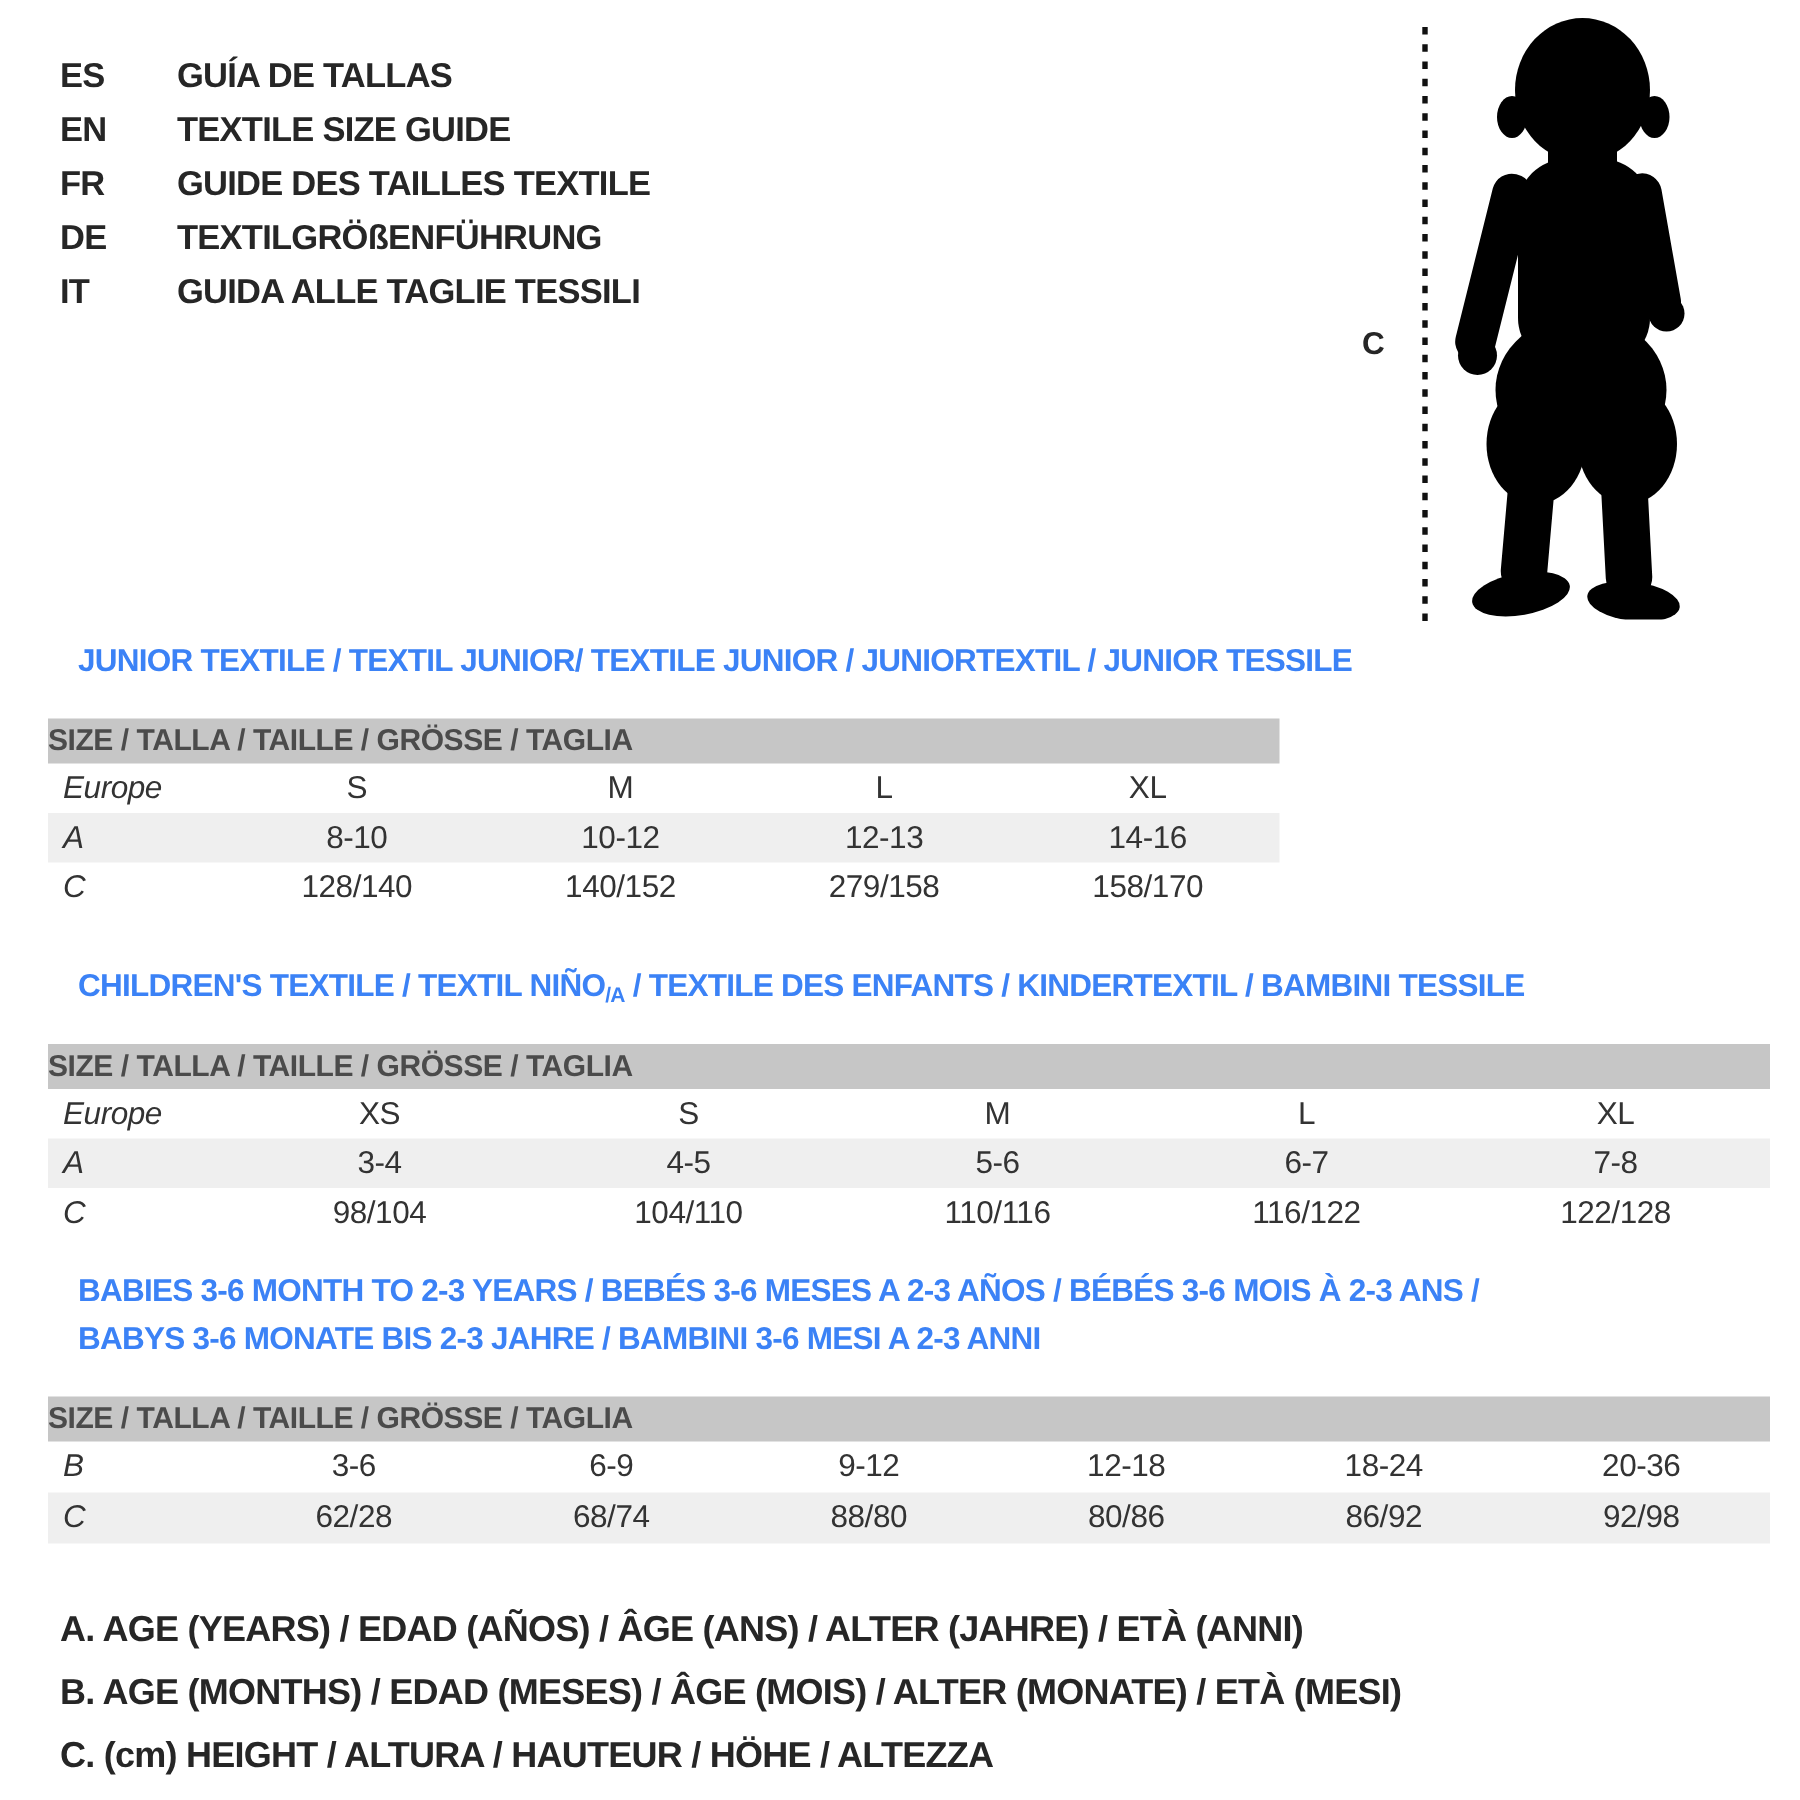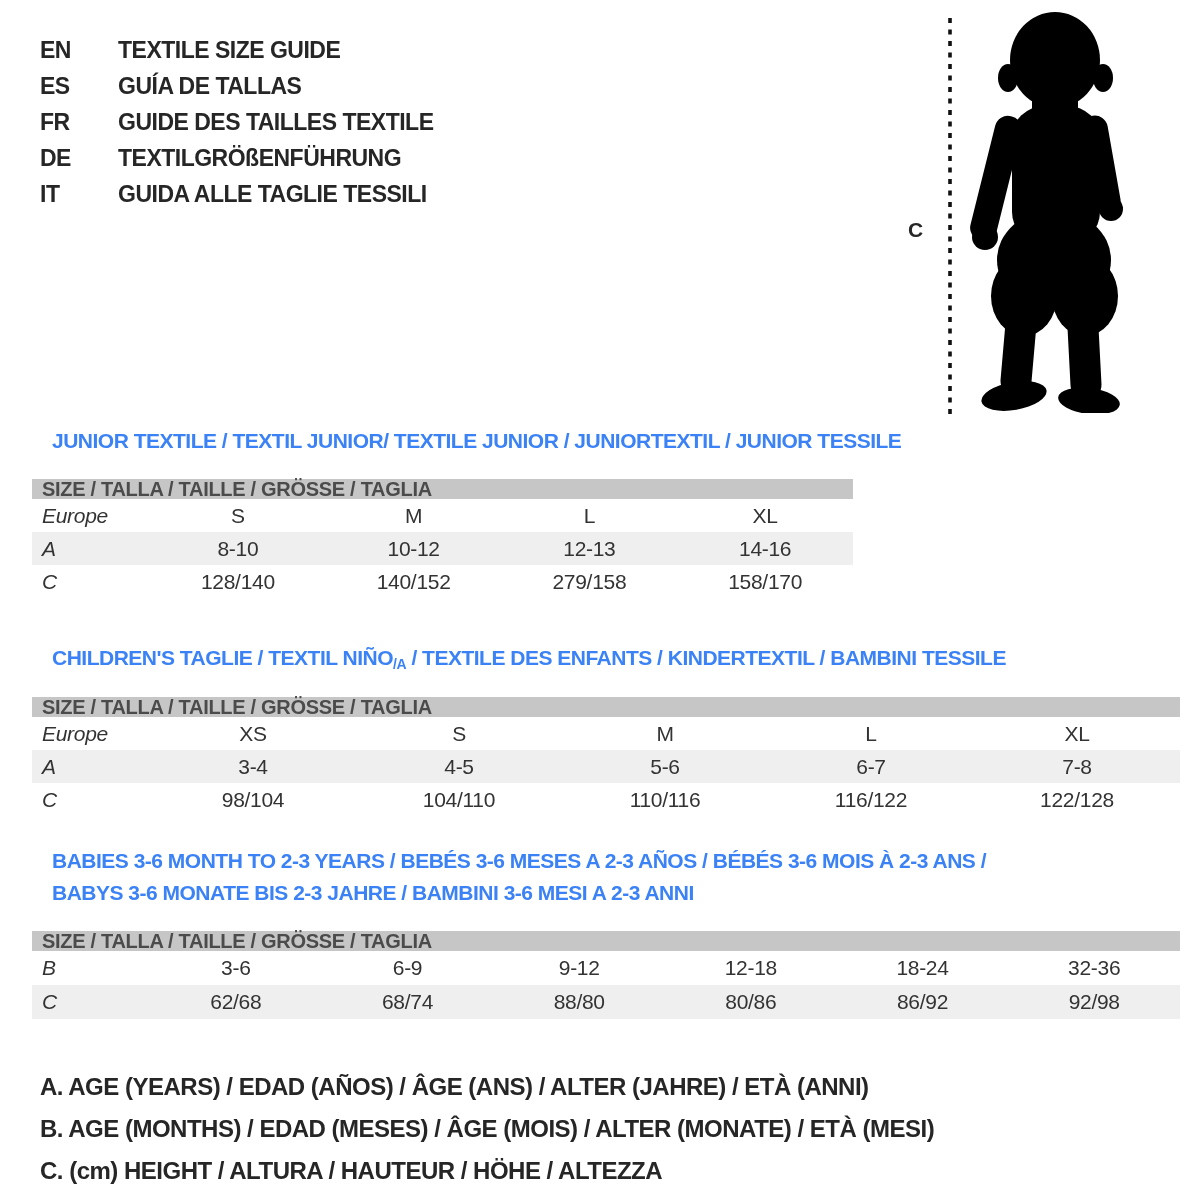--- a/index.html
+++ b/index.html
@@ -15,23 +15,23 @@
   
   .figure{position:absolute;left:900px;top:8px;width:280px;height:412px;}
   .height-label{position:absolute;left:8px;top:210px;font-size:21px;font-weight:700;}
   .dash-line{position:absolute;left:46px;top:8px;}
   .baby-svg{position:absolute;left:62px;top:0px;}
   
   .sec{position:absolute;left:0;width:1200px;}
   .sec-title{margin:0 0 0 52px;font-size:21px;font-weight:700;letter-spacing:-0.5px;line-height:26px;color:#3b82f6;}
   .sec-title .subscript{font-size:14px;vertical-align:-4px;}
   .size-bar{
-    margin-left:32px;height:20px;background:#c6c6c6;
+    margin-left:32px;height:30px;background:#c6c6c6;
     font-size:20px;font-weight:700;color:#4b4b4b;letter-spacing:-0.3px;
-    display:flex;align-items:center;padding-left:10px;box-sizing:border-box;
+    display:flex;align-items:center;box-sizing:border-box;
   }
   .junior-w{width:821px;}
   .wide-w{width:1148px;}
   .trow{display:flex;height:33px;align-items:center;margin-left:32px;box-sizing:border-box;}
   .trow.shaded{background:#efefef;}
   .cell{flex:1;text-align:center;font-size:21px;letter-spacing:-0.3px;color:#333333;}
   .cell.lbl{flex:0 0 108px;text-align:left;padding-left:10px;font-style:italic;}
   #sec-junior{top:428px;}
   #sec-junior .size-bar{margin-top:25px;}
   #sec-children{top:645px;}
@@ -44,26 +44,26 @@
   .legend{position:absolute;left:40px;top:1066px;}
   .legend-line{font-size:24px;font-weight:700;letter-spacing:-0.5px;line-height:42px;color:#262626;}
 </style>
 </head>
 <body>
 
 <div class="page">
 
   <div class="lang-list">
     <div class="lang-row">
+      <span class="lang-code">ES</span>
+      <span class="lang-title">GUÍA DE TALLAS</span>
+    </div>
+    <div class="lang-row">
       <span class="lang-code">EN</span>
       <span class="lang-title">TEXTILE SIZE GUIDE</span>
-    </div>
-    <div class="lang-row">
-      <span class="lang-code">ES</span>
-      <span class="lang-title">GUÍA DE TALLAS</span>
     </div>
     <div class="lang-row">
       <span class="lang-code">FR</span>
       <span class="lang-title">GUIDE DES TAILLES TEXTILE</span>
     </div>
     <div class="lang-row">
       <span class="lang-code">DE</span>
       <span class="lang-title">TEXTILGRÖßENFÜHRUNG</span>
     </div>
     <div class="lang-row">
@@ -119,21 +119,21 @@
     <div class="trow junior-w">
       <div class="cell lbl">C</div>
       <div class="cell">128/140</div>
       <div class="cell">140/152</div>
       <div class="cell">279/158</div>
       <div class="cell">158/170</div>
     </div>
   </div>
 
   <div class="sec" id="sec-children">
-    <h2 class="sec-title"><span>CHILDREN'S TAGLIE / TEXTIL NIÑO</span><span class="subscript">/A</span><span> / TEXTILE DES ENFANTS / KINDERTEXTIL / BAMBINI TESSILE</span></h2>
+    <h2 class="sec-title"><span>CHILDREN'S TEXTILE / TEXTIL NIÑO</span><span class="subscript">/A</span><span> / TEXTILE DES ENFANTS / KINDERTEXTIL / BAMBINI TESSILE</span></h2>
     <div class="size-bar wide-w">SIZE / TALLA / TAILLE / GRÖSSE / TAGLIA</div>
     <div class="trow wide-w">
       <div class="cell lbl">Europe</div>
       <div class="cell">XS</div>
       <div class="cell">S</div>
       <div class="cell">M</div>
       <div class="cell">L</div>
       <div class="cell">XL</div>
     </div>
     <div class="trow wide-w shaded">
@@ -160,25 +160,25 @@
         <span style="display:block">BABYS 3-6 MONATE BIS 2-3 JAHRE / BAMBINI 3-6 MESI A 2-3 ANNI</span>
       </h2>
     <div class="size-bar wide-w">SIZE / TALLA / TAILLE / GRÖSSE / TAGLIA</div>
     <div class="trow wide-w">
       <div class="cell lbl">B</div>
       <div class="cell">3-6</div>
       <div class="cell">6-9</div>
       <div class="cell">9-12</div>
       <div class="cell">12-18</div>
       <div class="cell">18-24</div>
-      <div class="cell">32-36</div>
+      <div class="cell">20-36</div>
     </div>
     <div class="trow wide-w shaded">
       <div class="cell lbl">C</div>
-      <div class="cell">62/68</div>
+      <div class="cell">62/28</div>
       <div class="cell">68/74</div>
       <div class="cell">88/80</div>
       <div class="cell">80/86</div>
       <div class="cell">86/92</div>
       <div class="cell">92/98</div>
     </div>
   </div>
 
   <div class="legend">
     <div class="legend-line">A. AGE (YEARS) / EDAD (AÑOS) / ÂGE (ANS) / ALTER (JAHRE) / ETÀ (ANNI)</div>

